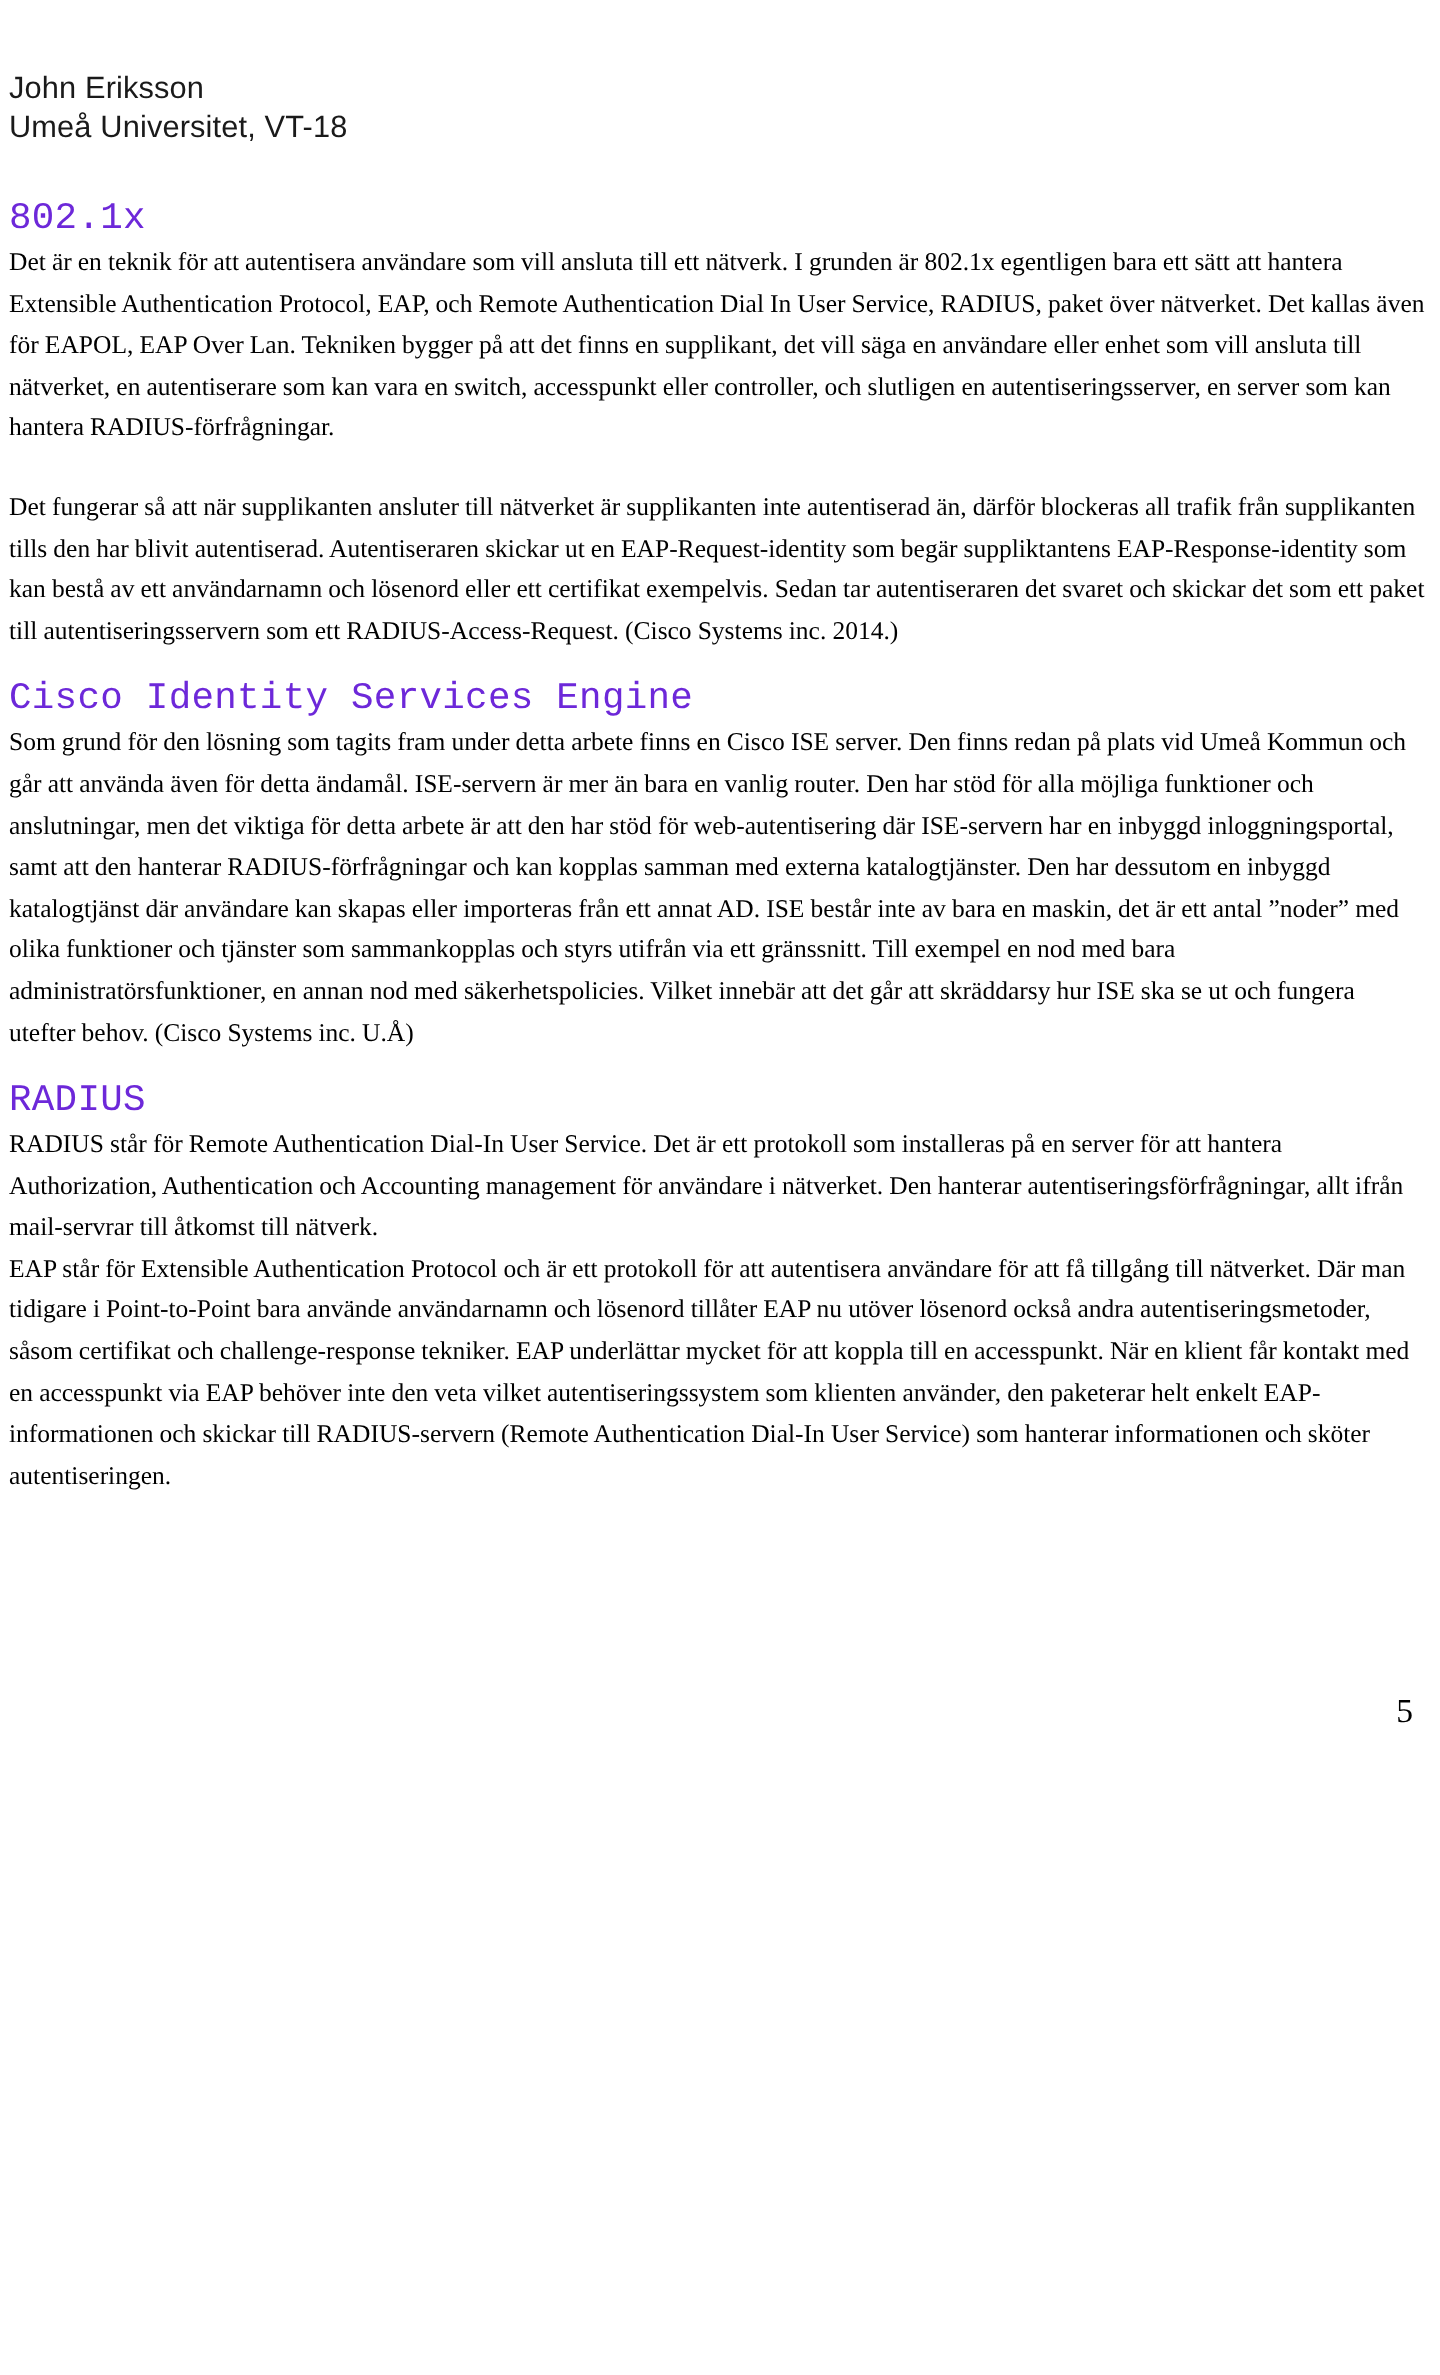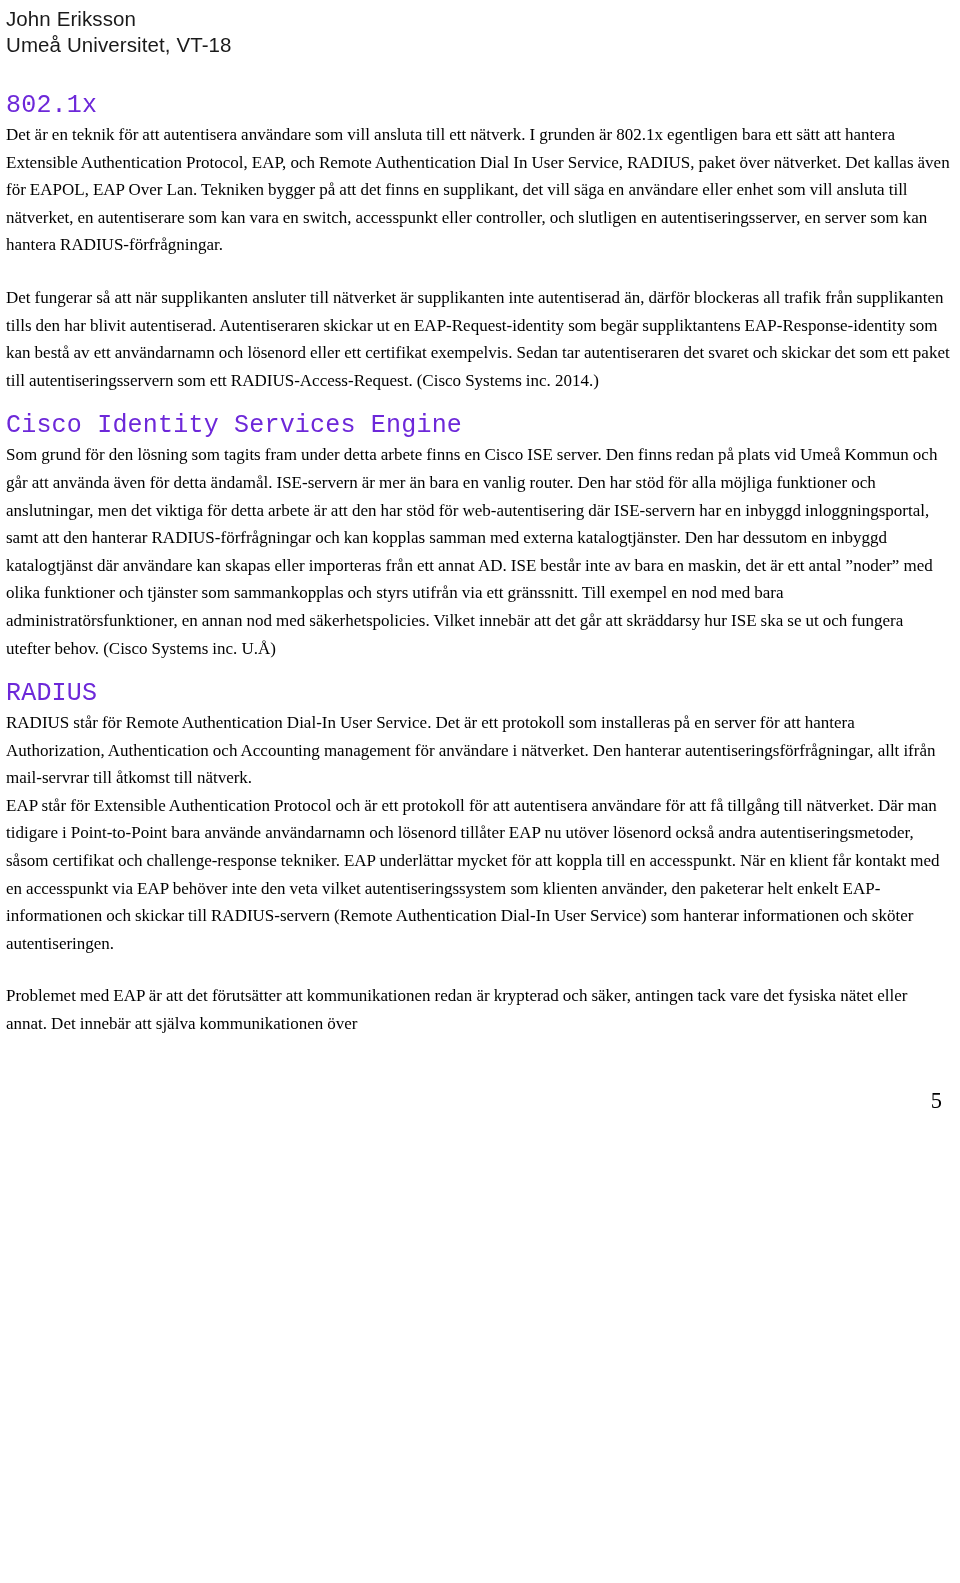--- a/index.html
+++ b/index.html
@@ -9,20 +9,21 @@
     background: #ffffff;
   }
   .page {
     position: relative;
     width: 960px;
     height: 1122px;
     background: #ffffff;
     box-sizing: border-box;
     padding: 6px 10px 0 6px;
     overflow: hidden;
+    margin-top: 40px;
   }
   .header-block {
     font-family: "Liberation Sans", sans-serif;
     color: #1a1a1a;
     font-size: 20.5px;
     line-height: 25.5px;
     letter-spacing: 0.1px;
   }
   .header-line {
     white-space: nowrap;
@@ -93,17 +94,16 @@
   <p class="body-text">Det är en teknik för att autentisera användare som vill ansluta till ett nätverk. I grunden är 802.1x egentligen bara ett sätt att hantera Extensible Authentication Protocol, EAP, och Remote Authentication Dial In User Service, RADIUS, paket över nätverket. Det kallas även för EAPOL, EAP Over Lan. Tekniken bygger på att det finns en supplikant, det vill säga en användare eller enhet som vill ansluta till nätverket, en autentiserare som kan vara en switch, accesspunkt eller controller, och slutligen en autentiseringsserver, en server som kan hantera RADIUS-förfrågningar.</p>
   <p class="body-text gap">Det fungerar så att när supplikanten ansluter till nätverket är supplikanten inte autentiserad än, därför blockeras all trafik från supplikanten tills den har blivit autentiserad. Autentiseraren skickar ut en EAP-Request-identity som begär suppliktantens EAP-Response-identity som kan bestå av ett användarnamn och lösenord eller ett certifikat exempelvis. Sedan tar autentiseraren det svaret och skickar det som ett paket till autentiseringsservern som ett RADIUS-Access-Request. (Cisco Systems inc. 2014.)</p>
 
   <h2 class="sub-title spaced">Cisco Identity Services Engine</h2>
   <p class="body-text">Som grund för den lösning som tagits fram under detta arbete finns en Cisco ISE server. Den finns redan på plats vid Umeå Kommun och går att använda även för detta ändamål. ISE-servern är mer än bara en vanlig router. Den har stöd för alla möjliga funktioner och anslutningar, men det viktiga för detta arbete är att den har stöd för web-autentisering där ISE-servern har en inbyggd inloggningsportal, samt att den hanterar RADIUS-förfrågningar och kan kopplas samman med externa katalogtjänster. Den har dessutom en inbyggd katalogtjänst där användare kan skapas eller importeras från ett annat AD. ISE består inte av bara en maskin, det är ett antal ”noder” med olika funktioner och tjänster som sammankopplas och styrs utifrån via ett gränssnitt. Till exempel en nod med bara administratörsfunktioner, en annan nod med säkerhetspolicies. Vilket innebär att det går att skräddarsy hur ISE ska se ut och fungera utefter behov. (Cisco Systems inc. U.Å)</p>
 
   <h2 class="sub-title spaced">RADIUS</h2>
   <p class="body-text">RADIUS står för Remote Authentication Dial-In User Service. Det är ett protokoll som installeras på en server för att hantera Authorization, Authentication och Accounting management för användare i nätverket. Den hanterar autentiseringsförfrågningar, allt ifrån mail-servrar till åtkomst till nätverk.</p>
 
   <p class="body-text">EAP står för Extensible Authentication Protocol och är ett protokoll för att autentisera användare för att få tillgång till nätverket. Där man tidigare i Point-to-Point bara använde användarnamn och lösenord tillåter EAP nu utöver lösenord också andra autentiseringsmetoder, såsom certifikat och challenge-response tekniker. EAP underlättar mycket för att koppla till en accesspunkt. När en klient får kontakt med en accesspunkt via EAP behöver inte den veta vilket autentiseringssystem som klienten använder, den paketerar helt enkelt EAP-informationen och skickar till RADIUS-servern (Remote Authentication Dial-In User Service) som hanterar informationen och sköter autentiseringen.</p>
-  <p class="body-text gap">Problemet med EAP är att det förutsätter att kommunikationen redan är krypterad och säker, antingen tack vare det fysiska nätet eller annat. Det innebär att själva kommunikationen över</p>
 
   <div class="page-number">5</div>
 
 </div>
 
 </body></html>

